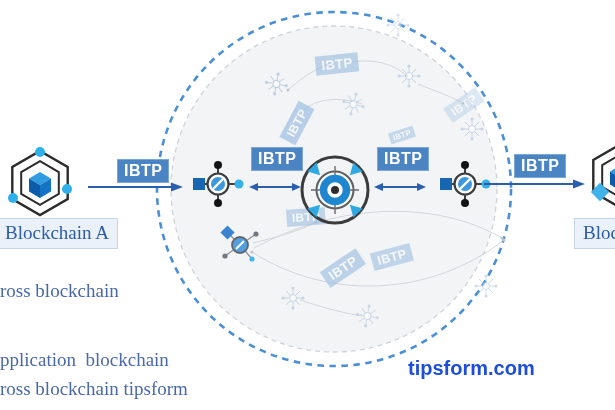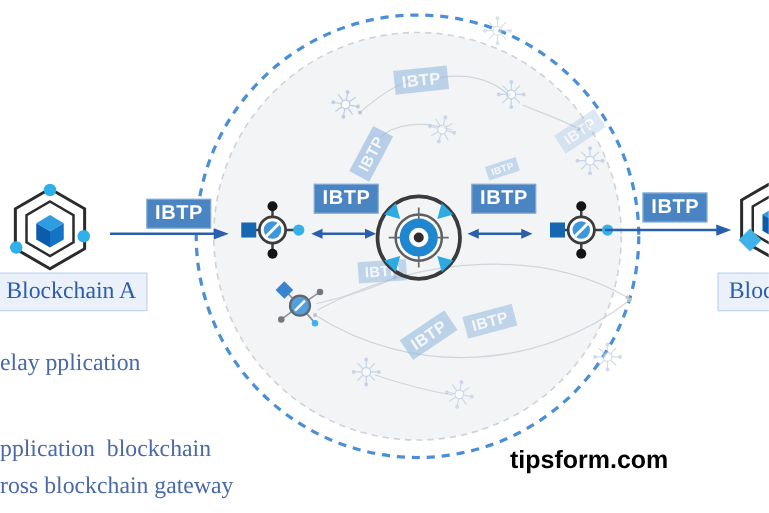--- a/index.html
+++ b/index.html
@@ -25,21 +25,21 @@
   .chain-label{
     position:absolute;background:#eaf1fa;border:1px solid #c5d5ea;
     color:#2d5ca8;font:19px/1.1 "Liberation Serif",serif;
     padding:4px 8px;white-space:pre;
   }
   .legend-row{
     position:absolute;left:0;color:#4a69a8;
     font:19px/1.1 "Liberation Serif",serif;white-space:pre;
   }
   .watermark{
-    position:absolute;color:#000000;
+    position:absolute;color:#1d4ed8;
     font:bold 20px/1 "Liberation Sans",sans-serif;
   }
 </style>
 </head>
 <body>
 
 <svg class="abs" style="left:0;top:0" width="615" height="410">
   <circle cx="334" cy="189" r="163" fill="#f3f4f6" stroke="#ced3da" stroke-width="1.3" stroke-dasharray="5 4"></circle>
   <circle cx="334" cy="189" r="177" fill="none" stroke="#4a8fd6" stroke-width="2.6" stroke-dasharray="6.5 5.5"></circle>
   <g stroke="#c9ced5" stroke-width="1" fill="none" opacity="0.8">
@@ -299,17 +299,17 @@
   <polygon points="36,14.2 54.8,25.1 54.8,46.9 36,57.8 17.2,46.9 17.2,25.1" fill="none" stroke="#2b2b2b" stroke-width="2"></polygon>
   <polygon points="36,25 47,31.5 36,38 25,31.5" fill="#2f9ce2"></polygon>
   <polygon points="25,31.5 36,38 36,51 25,44.5" fill="#0c5cab"></polygon>
   <polygon points="47,31.5 36,38 36,51 47,44.5" fill="#1373c5"></polygon>
   <rect x="8.5" y="45.5" width="13" height="13" transform="rotate(45 15 52)" fill="#3fb3e9"></rect>
   <circle cx="36" cy="5" r="5" fill="#2eb1ea"></circle>
 </svg>
 
 <div class="chain-label" style="left:574px;top:218px;width:90px">Block</div>
 
-<div class="legend-row" style="top:281px">elay pplication</div>
+<div class="legend-row" style="top:281px">ross blockchain</div>
 <div class="legend-row" style="top:350px">pplication  blockchain</div>
-<div class="legend-row" style="top:379px">ross blockchain gateway</div>
+<div class="legend-row" style="top:379px">ross blockchain tipsform</div>
 
 <div class="watermark" style="left:408px;top:358px">tipsform.com</div>
 
 </body></html>

